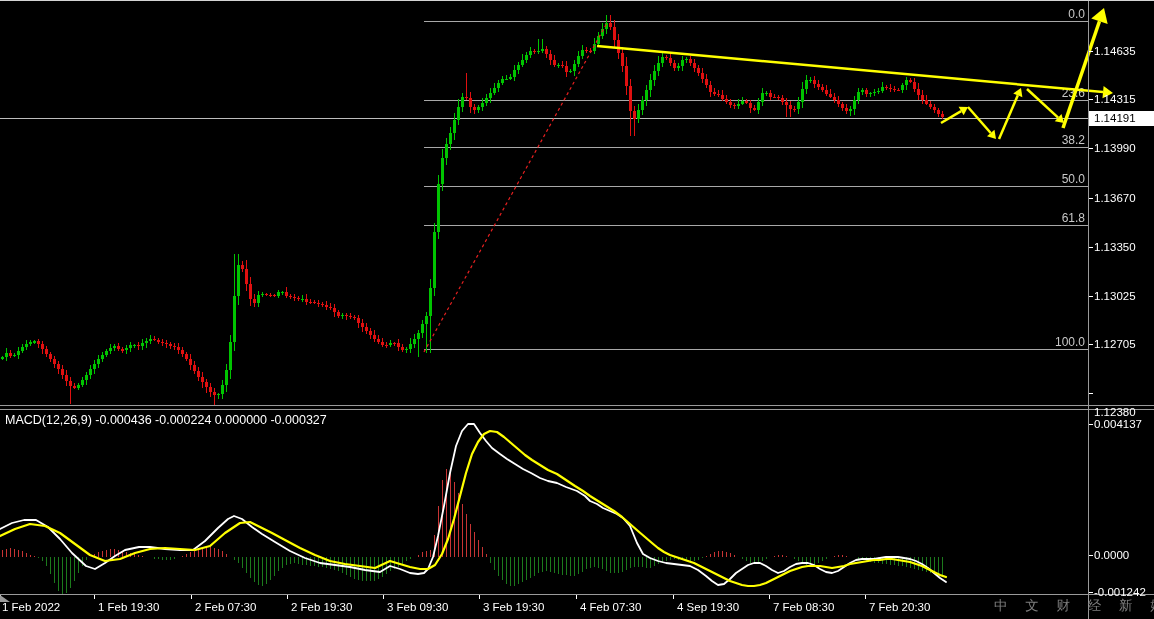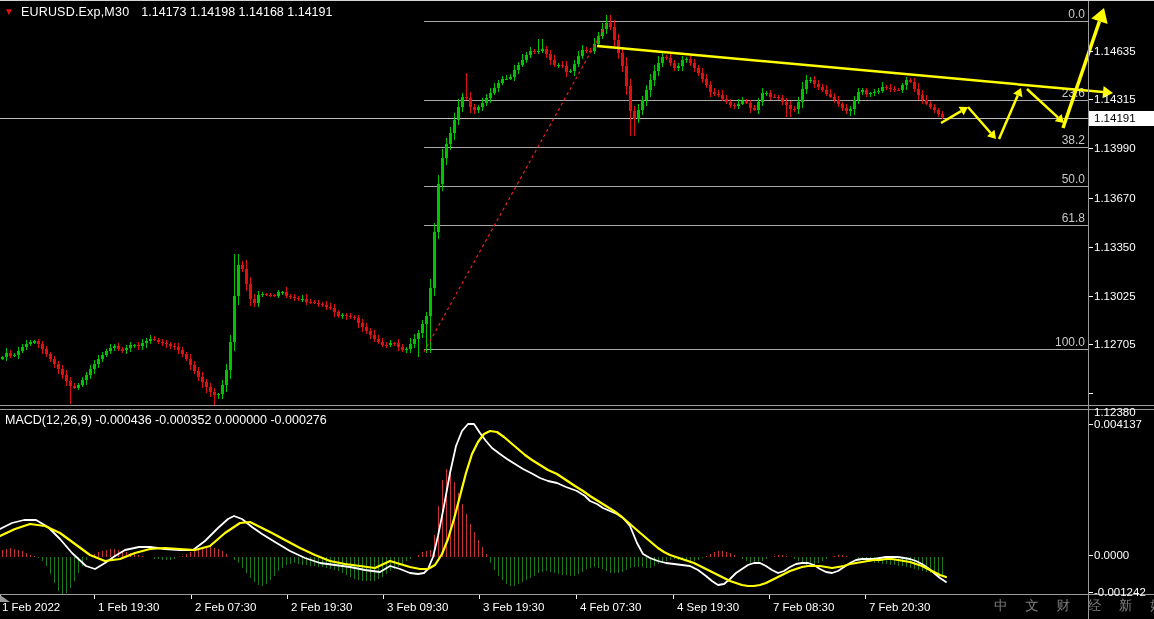--- a/index.html
+++ b/index.html
@@ -530,23 +530,20 @@
       <line x1="968" y1="106" x2="990.7319631370518" y2="131.97938644234497" stroke="#ffff00" stroke-width="2.5"></line>
       <polygon points="996,138 986.9991827313057,135.2455692973728 994.4647435427979,128.71320358731714" fill="#ffff00"></polygon>
       <line x1="999" y1="138" x2="1017.8312711085227" y2="94.34568970296988" stroke="#ffff00" stroke-width="2.5"></line>
       <polygon points="1021,87 1022.3855987243641,96.31030161568574 1013.2769434926814,92.38107779025401" fill="#ffff00"></polygon>
       <line x1="1027" y1="88" x2="1058.1093798339568" y2="116.58699768525766" stroke="#ffff00" stroke-width="2.5"></line>
       <polygon points="1064,122 1054.7533183988166,120.2391821882044 1061.465441269097,112.93481318231092" fill="#ffff00"></polygon>
       <line x1="1063" y1="127" x2="1099.473574607606" y2="20.2480743192017" stroke="#ffff00" stroke-width="3.5"></line>
       <polygon points="1104,7 1107.687380685511,23.054458062485924 1091.259768529701,17.441690575917473" fill="#ffff00"></polygon>
     </svg>
 
-  <div id="title-bar" class="abs">
-    <span class="tri">▼</span><span class="sym">EURUSD.Exp,M30</span><span class="quotes">1.14173 1.14198 1.14168 1.14191</span>
-  </div>
 
   <div class="abs h-div" style="top:404px"></div>
   <div class="abs h-div" style="top:408px"></div>
 
   <svg id="macd-canvas" width="1154" height="190" style="top:409px">
       <g shape-rendering="crispEdges">
         <line x1="2.5" y1="147" x2="2.5" y2="139.5" stroke="#c83434" stroke-width="1.2"></line>
         <line x1="6.5" y1="147" x2="6.5" y2="138.5" stroke="#c83434" stroke-width="1.2"></line>
         <line x1="10.5" y1="147" x2="10.5" y2="138" stroke="#c83434" stroke-width="1.2"></line>
         <line x1="14.5" y1="147" x2="14.5" y2="138.5" stroke="#c83434" stroke-width="1.2"></line>
@@ -768,21 +765,21 @@
         <line x1="926.5" y1="147" x2="926.5" y2="161.5" stroke="#1c7a1c" stroke-width="1.2"></line>
         <line x1="930.5" y1="147" x2="930.5" y2="162.5" stroke="#1c7a1c" stroke-width="1.2"></line>
         <line x1="934.5" y1="147" x2="934.5" y2="164" stroke="#1c7a1c" stroke-width="1.2"></line>
         <line x1="938.5" y1="147" x2="938.5" y2="165.5" stroke="#1c7a1c" stroke-width="1.2"></line>
         <line x1="942.5" y1="147" x2="942.5" y2="166.5" stroke="#1c7a1c" stroke-width="1.2"></line>
       </g>
       <polyline points="0,119 12,113 24,110 36,110 48,117 60,129 72,143 86,156 95,159 105,153 115,146 125,140 139,137 150,137 165,139 180,140 193,140 205,131 218,118 228,109 234,106 242,109 252,117 262,124 275,132 290,141 305,148 320,153 335,155 350,157 365,160 380,162 390,156 400,159 410,163 418,164 424,163 428,159 433,147 438,126 444,96 450,63 456,36 462,21 468,14 474,14 480,23 486,31 492,38 500,44 507,49 515,54 523,59 531,63 540,68 548,71 557,73 566,77 577,81 585,86 590,91 597,94 603,98 610,101 617,104 623,108 630,116 637,133 643,144 650,148 658,151 666,153 674,154 682,155 690,156 698,160 706,166 712,171 718,175 724,174 730,169 736,163 742,159 748,155 754,153 760,153 766,156 772,160 778,163 784,161 790,157 796,154 802,153 808,153 814,155 820,159 826,162 832,163 838,161 844,157 850,153 856,150 862,149 868,149 874,149 880,148 886,147 892,147 898,147 904,148 910,149 916,151 922,154 928,158 934,163 940,168 946,172" fill="none" stroke="#ffffff" stroke-width="1.8" stroke-linejoin="round" stroke-linecap="round"></polyline>
       <polyline points="0,126 15,119 30,114 45,116 60,123 75,134 90,145 105,151 120,149 135,143 150,139 165,138 180,139 195,140 210,136 225,123 240,113 250,112 260,117 272,123 285,130 300,138 315,145 330,151 345,154 360,156 375,158 390,151 400,154 410,157 420,159 428,159 435,155 442,144 448,129 454,109 460,86 466,63 472,44 478,32 484,24 490,21 497,22 504,27 511,33 518,39 525,45 532,50 540,55 548,60 557,64 566,70 575,76 583,81 590,86 598,91 606,96 614,101 622,107 630,114 638,121 645,127 652,133 658,138 664,142 670,145 676,147 682,149 688,151 694,153 700,156 706,159 712,162 718,165 724,168 730,171 736,173 742,175 748,176 754,176 760,175 766,173 772,170 778,167 784,164 790,161 796,159 802,157 808,156 814,156 820,156 826,157 832,158 838,157 844,156 850,154 856,153 862,152 868,151 874,150 880,150 886,149 892,149 898,150 904,151 910,152 916,154 922,156 928,159 934,162 940,165 946,167" fill="none" stroke="#ffff00" stroke-width="2.2" stroke-linejoin="round" stroke-linecap="round"></polyline>
     </svg>
 
-  <div id="macd-label" class="abs">MACD(12,26,9) -0.000436 -0.000352 0.000000 -0.000276</div>
+  <div id="macd-label" class="abs">MACD(12,26,9) -0.000436 -0.000224 0.000000 -0.000327</div>
 
   <div class="abs h-div" style="top:593px"></div>
   <div id="v-sep" class="abs"></div>
   <div id="corner-wedge" class="abs"></div>
 
   <div id="price-axis">
       <div class="axis-label" style="top: 43px;">1.14635</div>
       <div class="axis-tick" style="top: 50px;"></div>
       <div class="axis-label" style="top: 91px;">1.14315</div>
       <div class="axis-tick" style="top: 98px;"></div>

